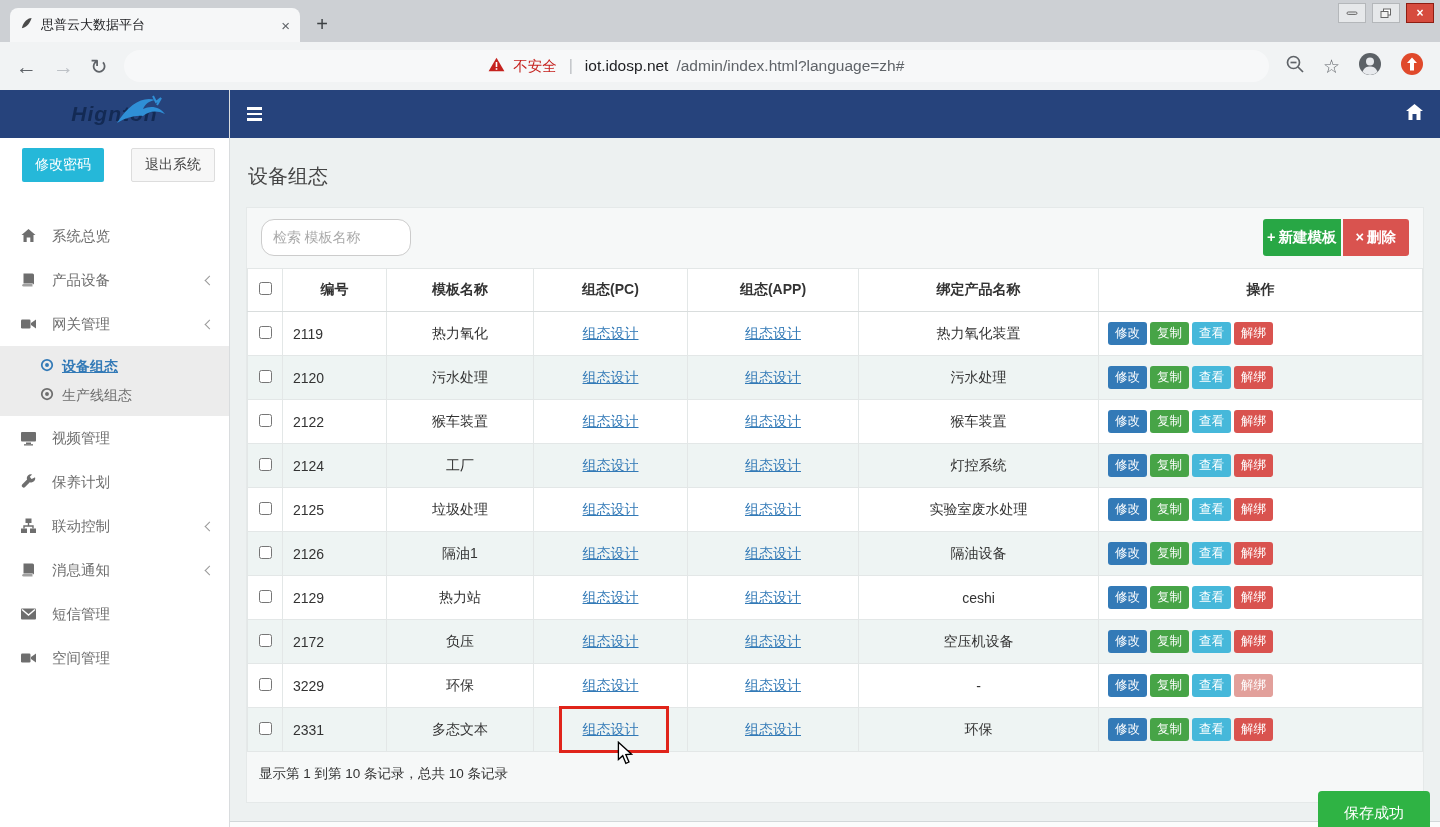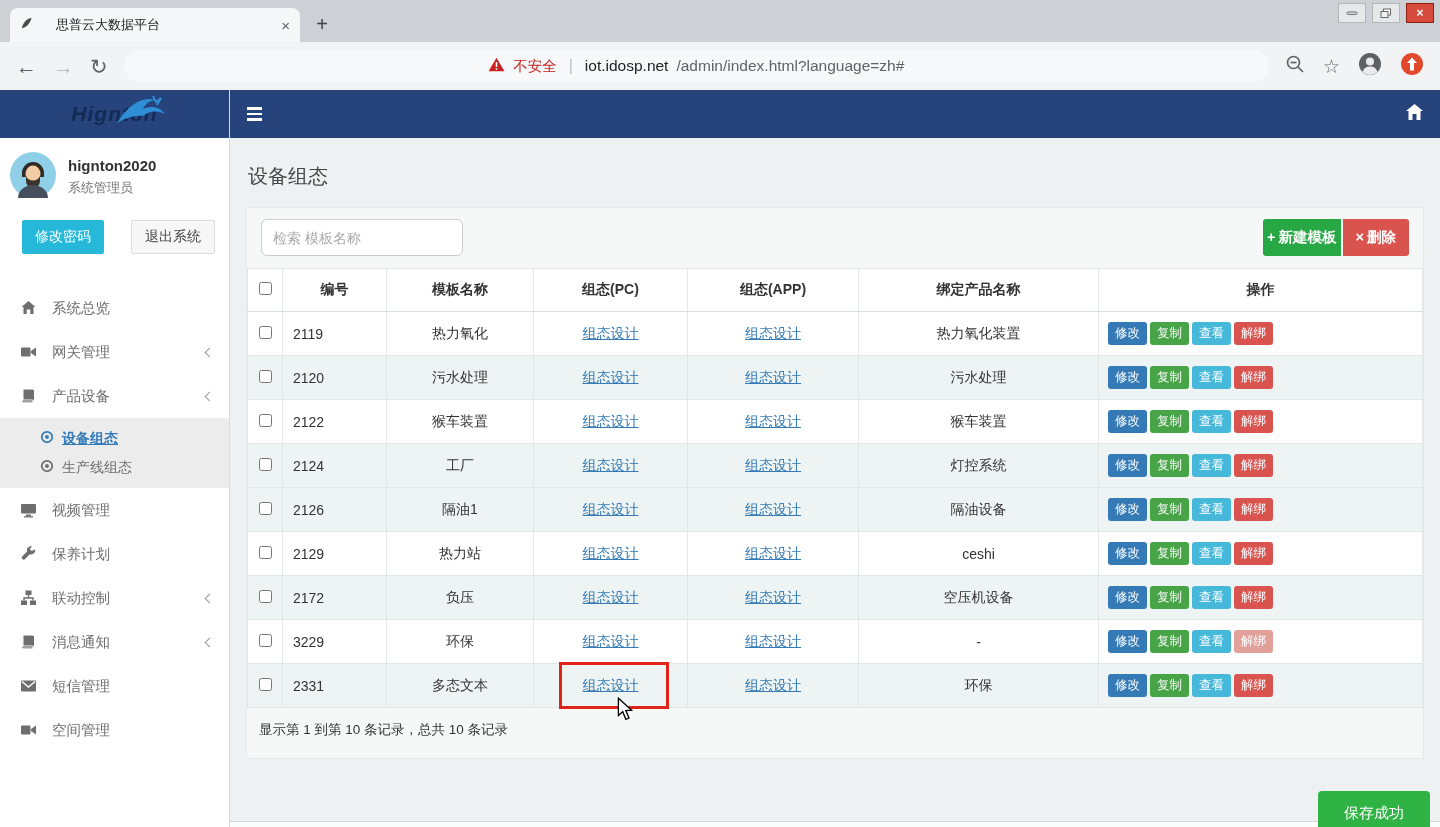--- a/index.html
+++ b/index.html
@@ -3,21 +3,21 @@
 <meta charset="utf-8">
 <style>
   * { box-sizing: border-box; margin: 0; padding: 0; }
   html,body { background:#888; }
   body { font-family: "Liberation Sans", sans-serif; }
   .screen { width:1440px; height:827px; position:relative; overflow:hidden; background:#fff; margin:0 auto; }
 
   
   .titlebar { height:42px; background:#cdd0d4; position:relative; display:flex; align-items:flex-end; }
   .tab { width:290px; height:34px; background:#f6f7f8; border-radius:8px 8px 0 0; margin-left:10px;
-         display:flex; align-items:center; padding:0 10px; gap:23px; }
+         display:flex; align-items:center; padding:0 10px; gap:8px; }
   .tab-title { font-size:13px; color:#202124; flex:1; white-space:nowrap; overflow:hidden; }
   .tab-close { color:#5f6368; font-size:15px; cursor:pointer; }
   .newtab { width:28px; height:28px; margin:0 0 3px 8px; color:#3c4043; font-size:20px; text-align:center; line-height:26px; cursor:pointer; }
   .win-controls { position:absolute; top:3px; right:6px; display:flex; gap:6px; }
   .win-btn { width:28px; height:20px; border:1px solid #b4b7ba; background:#e6e8ea; display:flex; align-items:center; justify-content:center; }
   .win-btn svg { display:block; }
   .win-close { background:#d64b3e; border-color:#8e1d12; color:#fff; font-size:12px; font-weight:bold; }
 
   .urlbar { height:48px; background:#f1f3f4; display:flex; align-items:center; padding:0 16px; gap:16px; }
   .nav-ico { font-size:21px; color:#5f6368; line-height:1; }
@@ -55,21 +55,21 @@
   .submenu-item { height:29px; display:flex; align-items:center; padding-left:40px; color:#6e6e6e; font-size:14px; cursor:pointer; gap:8px; }
   .submenu-item.active { color:var(--link,#337ab7); }
   .submenu-item.active .smi-label { text-decoration:underline; font-weight:bold; }
 
   .main { flex:1; display:flex; flex-direction:column; background:#edf1f1; position:relative; }
   .topnav { height:48px; background:var(--navy,#26437c); display:flex; align-items:center; justify-content:space-between; padding:0 17px; }
   .content { flex:1; padding:12px 16px 0 16px; }
   .page-title { font-size:20px; font-weight:normal; color:#454545; margin:13px 2px 17px 2px; }
   .panel { background:#f6f8f8; border:1px solid #e5e9e9; padding-bottom:6px; }
   .toolbar { display:flex; justify-content:space-between; align-items:center; padding:11px 14px 12px 14px; }
-  .search-input { width:202px; height:37px; border:1px solid #ccc; background:#fff; padding:0 11px; font-size:14px; color:#555; border-radius:6px; font-family:Liberation Sans, sans-serif; }
+  .search-input { width:150px; height:37px; border:1px solid #ccc; background:#fff; padding:0 11px; font-size:14px; color:#555; border-radius:13px; font-family:Liberation Serif, serif; }
   .search-input::placeholder { color:#aaa; }
   .toolbar-btns { display:flex; }
   .btn-new { background:var(--green,#28a745); color:#fff; border:none; font-size:14.5px; font-weight:bold; padding:9px 4px; border-radius:3px 0 0 3px; cursor:pointer; }
   .btn-del { background:var(--red,#d9534f); color:#fff; border:none; font-size:14.5px; font-weight:bold; padding:9px 13px; border-radius:0 3px 3px 0; margin-left:2px; cursor:pointer; }
   .btn-glyph { font-weight:bold; margin-right:3px; }
 
   table { width:100%; border-collapse:collapse; background:#fff; table-layout:fixed; }
   th, td { border:1px solid #e3e7e7; font-size:14px; color:#333; text-align:center; }
   th { padding:12px 6px; font-weight:bold; background:#fff; border-bottom:1px solid #d9dddd; }
   td { padding:10px 6px; height:39px; }
@@ -175,66 +175,51 @@
     <aside class="sidebar">
       <div class="logo">
         <span class="logo-text">Hignton</span>
         <span class="logo-swoosh">
           <svg width="52" height="30" viewBox="0 0 52 30">
               <path d="M2 29 C14 10 28 2 40 6 C34 7 30 10 28 15 C36 11 45 13 50 20 C42 16 34 17 28 22 C20 21 10 24 2 29 Z" fill="#2f8fd6"></path>
               <path d="M38 2 l3 6 l5 -4 l-4 7" stroke="#2f8fd6" stroke-width="2" fill="none"></path>
             </svg>
         </span>
       </div>
-      <div class="user">
-        <span>
-          <svg width="46" height="46" viewBox="0 0 46 46">
-              <circle cx="23" cy="23" r="23" fill="#8fd0e8"></circle>
-              <path d="M12 21 a11 11 0 0 1 22 0 v4 h-22 Z" fill="#332a26"></path>
-              <ellipse cx="23" cy="22" rx="7.5" ry="8.5" fill="#f3cda4"></ellipse>
-              <path d="M16 24 a7.5 7 0 0 0 14 0 v5 a7 7 0 0 1 -14 0 Z" fill="#3d332c"></path>
-              <path d="M8 46 a15 13 0 0 1 30 0 Z" fill="#46505c"></path>
-            </svg>
-        </span>
-        <div>
-          <div class="user-name">hignton2020</div>
-          <div class="user-role">系统管理员</div>
-        </div>
-      </div>
       <div class="user-btns">
         <button class="btn-pw">修改密码</button>
         <button class="btn-logout">退出系统</button>
       </div>
       <nav class="menu" id="menu">
           <div class="menu-item">
             <span class="mi-icon">
               <svg width="17" height="16" viewBox="0 0 16 16" fill="currentColor">
                 <path d="M8 1 L15 7 H13 V14 H9.8 V9.5 H6.2 V14 H3 V7 H1 Z"></path>
               </svg>
             </span>
             <span class="mi-label">系统总览</span>
           </div>
           <div class="menu-item">
             <span class="mi-icon">
               <svg width="17" height="16" viewBox="0 0 16 16" fill="currentColor">
+                <path d="M3 1.5 h9 a1.5 1.5 0 0 1 1.5 1.5 v10 a1.5 1.5 0 0 0 -1.5 -1.5 h-9 Z"></path>
+                <path d="M3 12 h9 v2.5 h-9 a1.2 1.2 0 0 1 0 -2.5 Z" opacity=".65"></path>
+              </svg>
+            </span>
+            <span class="mi-label">产品设备</span>
+            <span class="chev left"></span>
+          </div>
+          <div class="menu-item">
+            <span class="mi-icon">
+              <svg width="17" height="16" viewBox="0 0 16 16" fill="currentColor">
                 <rect x="0.5" y="3.5" width="9.5" height="9" rx="1.2"></rect>
                 <path d="M10.5 7 L15.5 3.5 V12.5 L10.5 9 Z"></path>
               </svg>
             </span>
             <span class="mi-label">网关管理</span>
-            <span class="chev left"></span>
-          </div>
-          <div class="menu-item">
-            <span class="mi-icon">
-              <svg width="17" height="16" viewBox="0 0 16 16" fill="currentColor">
-                <path d="M3 1.5 h9 a1.5 1.5 0 0 1 1.5 1.5 v10 a1.5 1.5 0 0 0 -1.5 -1.5 h-9 Z"></path>
-                <path d="M3 12 h9 v2.5 h-9 a1.2 1.2 0 0 1 0 -2.5 Z" opacity=".65"></path>
-              </svg>
-            </span>
-            <span class="mi-label">产品设备</span>
             <span class="chev left"></span>
           </div>
           <div class="submenu">
             <div class="submenu-item active">
               <span><svg width="14" height="14" viewBox="0 0 16 16">
                   <circle cx="8" cy="8" r="6" fill="none" stroke="currentColor" stroke-width="2"></circle>
                   <circle cx="8" cy="8" r="2.2" fill="currentColor"></circle>
                 </svg></span>
               <span class="smi-label">设备组态</span>
             </div>
@@ -384,20 +369,29 @@
                 </tr>
                 <tr class="stripe">
                   <td><input type="checkbox" style=""></td>
                   <td class="cell-id">2124</td>
                   <td>工厂</td>
                   <td><a class="cfg-link">组态设计</a></td>
                   <td><a class="cfg-link">组态设计</a></td>
                   <td>灯控系统</td>
                   <td class="cell-actions"><span class="act-btn act-edit">修改</span><span class="act-btn act-copy">复制</span><span class="act-btn act-view">查看</span><span class="act-btn act-unbind">解绑</span></td>
                 </tr>
+                <tr class="">
+                  <td><input type="checkbox" style=""></td>
+                  <td class="cell-id">2125</td>
+                  <td>垃圾处理</td>
+                  <td><a class="cfg-link">组态设计</a></td>
+                  <td><a class="cfg-link">组态设计</a></td>
+                  <td>实验室废水处理</td>
+                  <td class="cell-actions"><span class="act-btn act-edit">修改</span><span class="act-btn act-copy">复制</span><span class="act-btn act-view">查看</span><span class="act-btn act-unbind">解绑</span></td>
+                </tr>
                 <tr class="stripe">
                   <td><input type="checkbox" style=""></td>
                   <td class="cell-id">2126</td>
                   <td>隔油1</td>
                   <td><a class="cfg-link">组态设计</a></td>
                   <td><a class="cfg-link">组态设计</a></td>
                   <td>隔油设备</td>
                   <td class="cell-actions"><span class="act-btn act-edit">修改</span><span class="act-btn act-copy">复制</span><span class="act-btn act-view">查看</span><span class="act-btn act-unbind">解绑</span></td>
                 </tr>
                 <tr class="">

